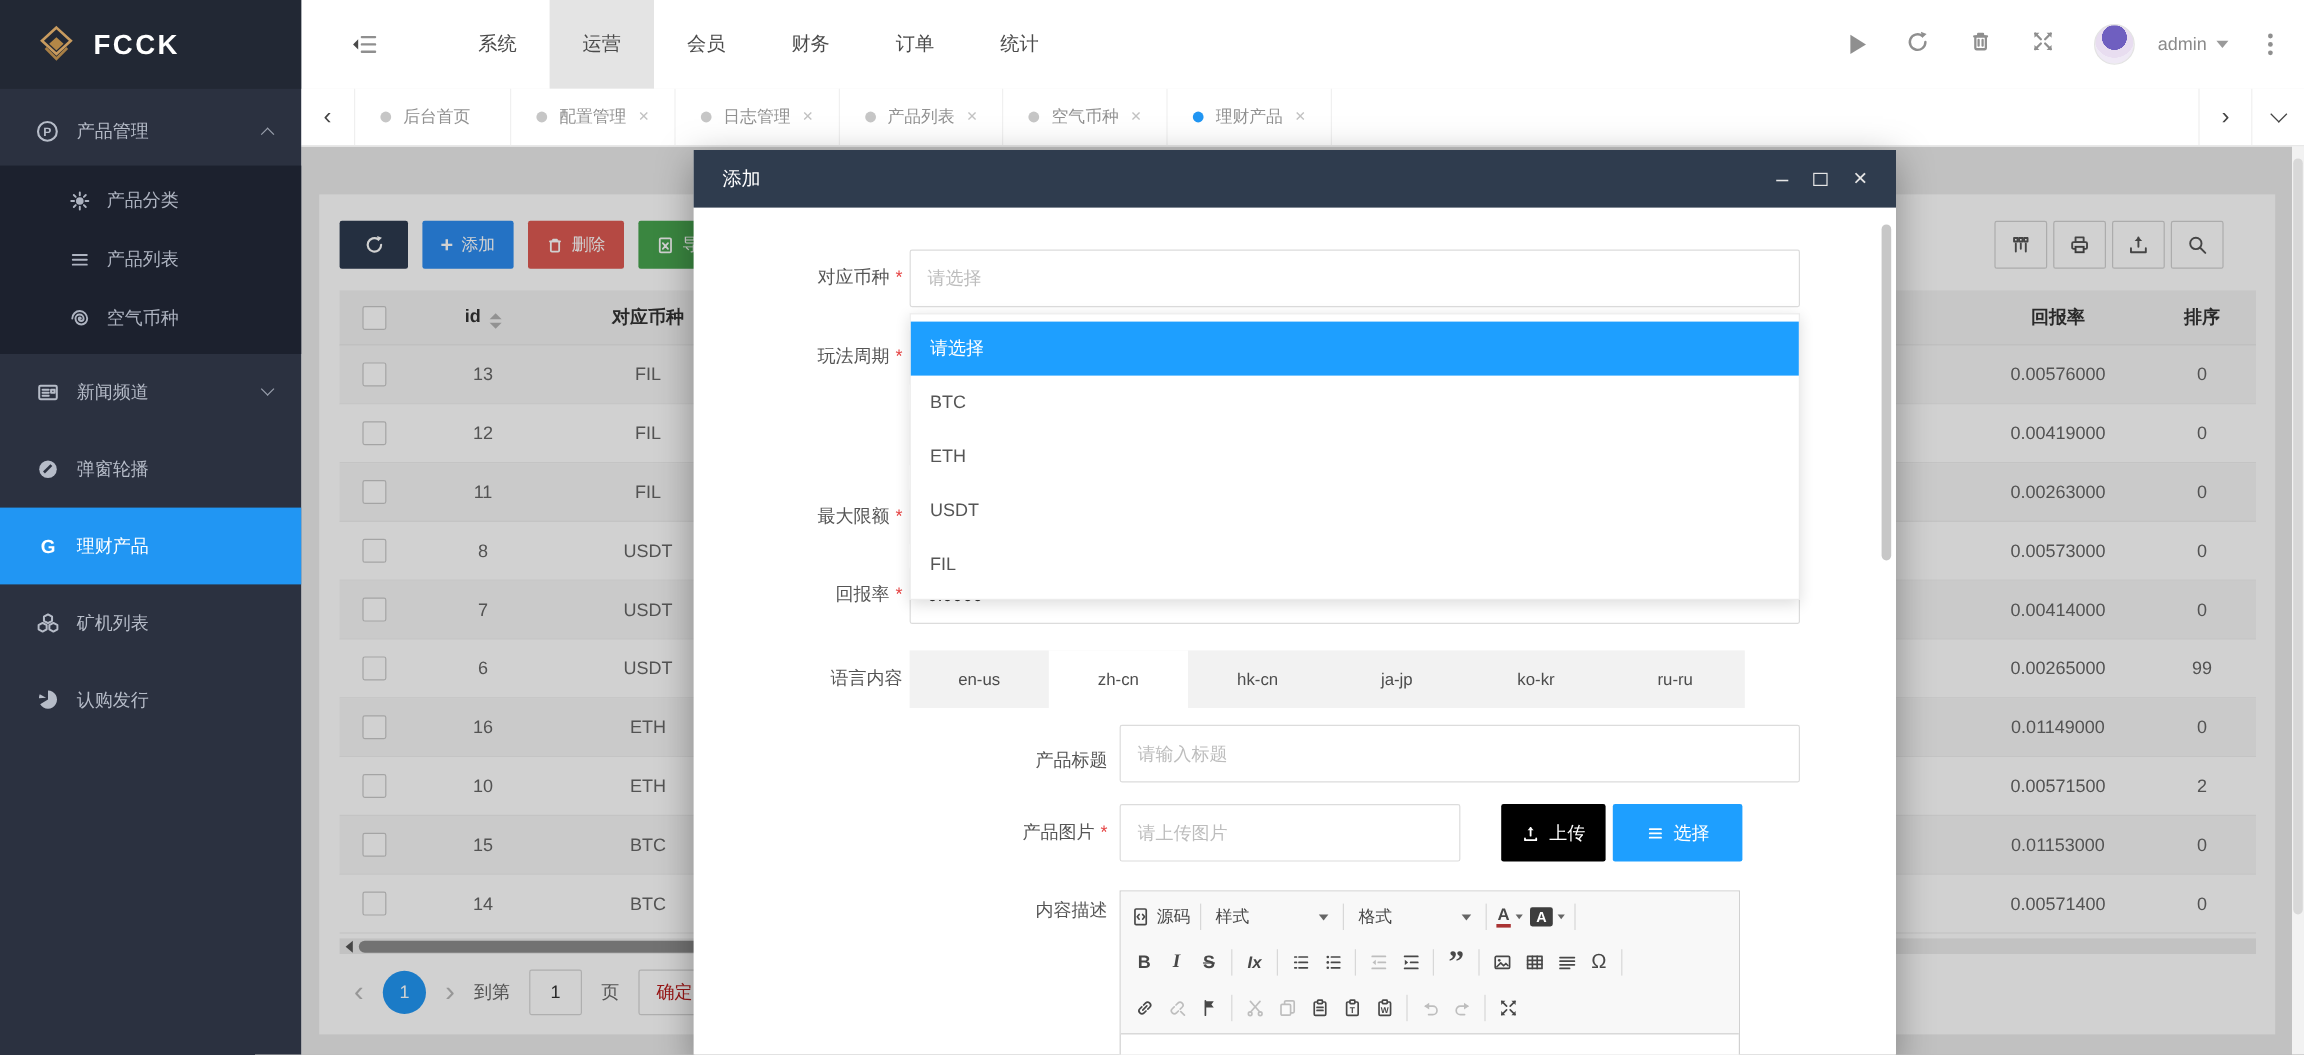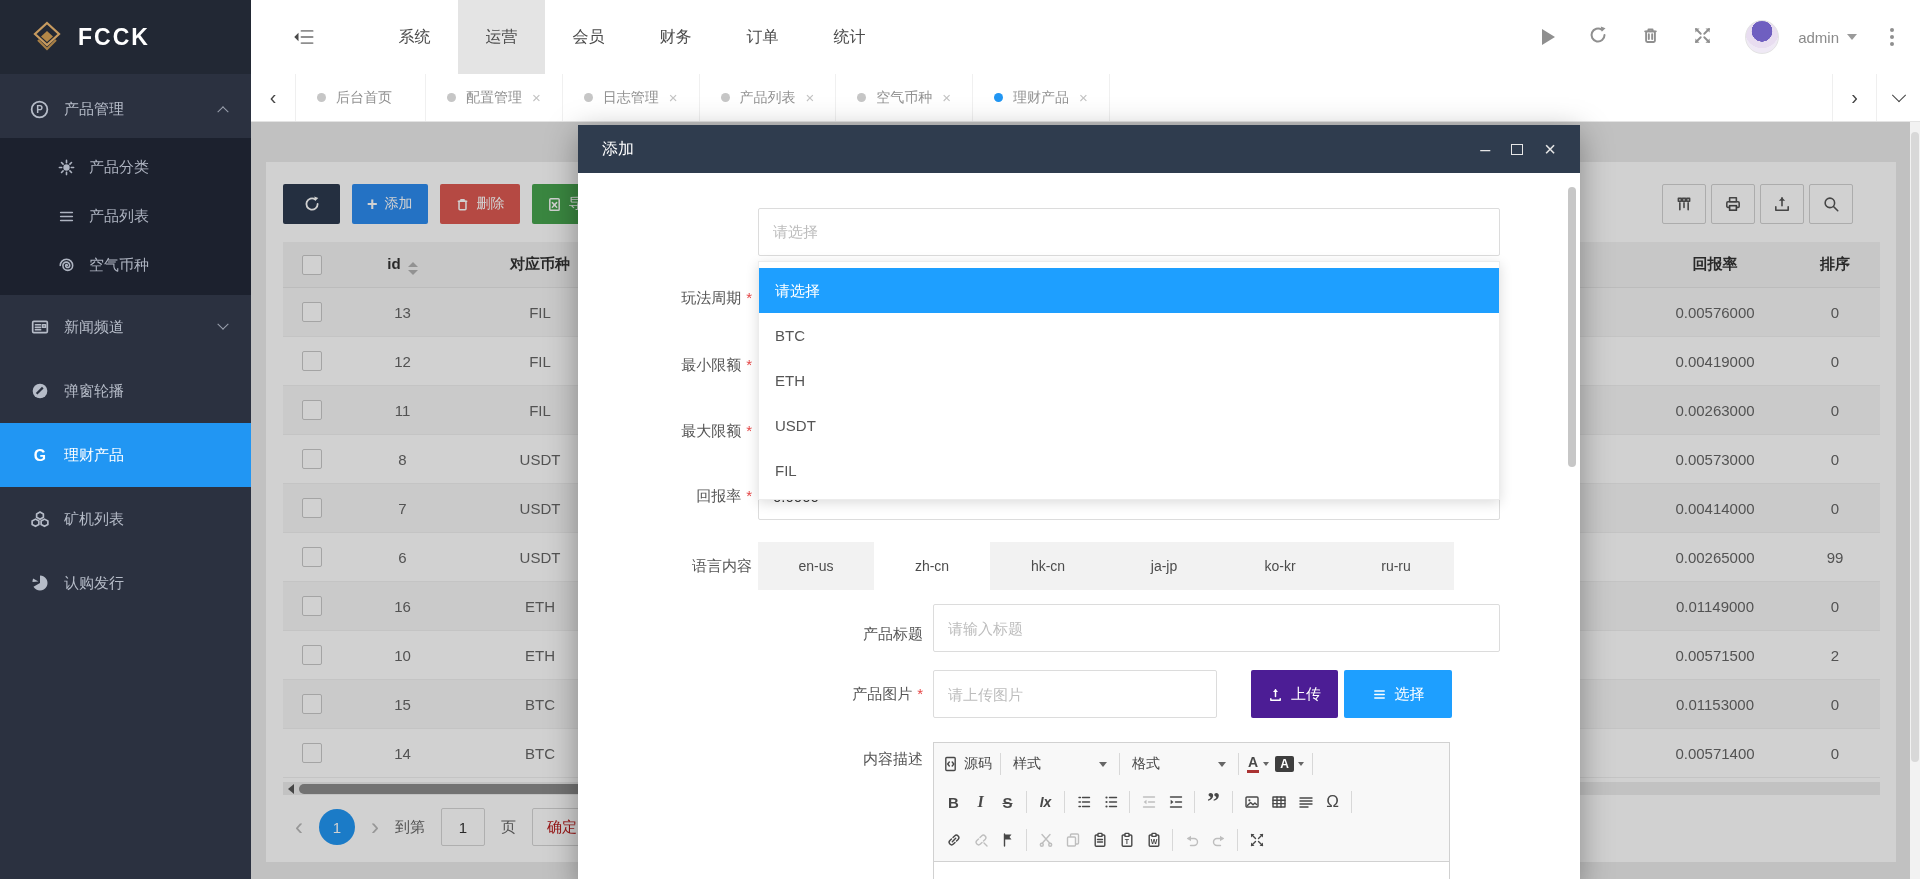--- a/index.html
+++ b/index.html
@@ -115,21 +115,21 @@
   .caretup{position:absolute;right:16px;top:21px;width:0;height:0;border-left:5px solid transparent;border-right:5px solid transparent;border-bottom:6px solid #b3b3b3}
   .dd{position:absolute;left:180px;top:88px;width:742px;background:#fff;border:1px solid #ececec;box-shadow:0 3px 12px rgba(0,0,0,.14);padding:6px 0;z-index:6}
   .opt{height:45px;line-height:45px;padding-left:16px;font-size:15px;color:#555;cursor:pointer}
   .opt.selected{background:#1e9fff;color:#fff}
   .langtabs{position:absolute;left:180px;top:369px;display:flex;height:48px;background:#f2f2f2}
   .ltab{width:116px;display:flex;align-items:center;justify-content:center;font-size:14px;color:#4c4c4c;cursor:pointer}
   .ltab.active{background:#fff}
   .flb.n{width:345px}
   .fin.n{left:355px;width:567px}
   .fin.img{left:355px;width:284px}
-  .upbtn{position:absolute;left:673px;width:87px;height:48px;background:#4c1d95;color:#fff;border:none;border-radius:2px;display:flex;align-items:center;justify-content:center;gap:8px;font-size:15px;cursor:pointer}
+  .upbtn{position:absolute;left:673px;width:87px;height:48px;background:#000000;color:#fff;border:none;border-radius:2px;display:flex;align-items:center;justify-content:center;gap:8px;font-size:15px;cursor:pointer}
   .chbtn{position:absolute;left:766px;width:108px;height:48px;background:#1e9fff;color:#fff;border:none;border-radius:2px;display:flex;align-items:center;justify-content:center;gap:8px;font-size:15px;cursor:pointer}
   .msb{position:absolute;right:4px;top:14px;width:8px;height:280px;background:#c7c7c7;border-radius:4px;z-index:8}
 
   
   .editor{position:absolute;left:355px;top:569px;width:517px;height:200px;border:1px solid #d1d1d1;background:#fff}
   .edtb{background:#f8f8f8;border-bottom:1px solid #d1d1d1;padding:2px 6px}
   .edrow{display:flex;align-items:center;height:38px}
   .tbi{height:27px;min-width:27px;display:flex;align-items:center;justify-content:center;color:#484848;padding:0 3px;cursor:pointer;border-radius:2px}
   .sep{width:1px;height:22px;background:#d8d8d8;margin:0 5px}
   .combo{display:flex;align-items:center;justify-content:space-between;width:108px;padding:0 7px;font-size:14px;color:#484848;height:26px;cursor:pointer}
@@ -560,29 +560,29 @@
     <div class="mhead">
       <span>添加</span>
       <span class="mctl">
         <span class="mmin">–</span>
         <span class="maxbox"></span>
         <span class="mclose">×</span>
       </span>
     </div>
     <div class="mbody">
 
+      <div class="flb" style="top:35px"><span>对应币种</span><span class="star">*</span></div>
       <div class="fin" style="top:35px">
         <span class="ph">请选择</span>
         <i class="caretup" style="top:56px"></i>
       </div>
 
       <div class="flb" style="top:101px"><span>玩法周期</span><span class="star">*</span></div>
       <div class="fin" style="top:101px"></div>
 
-      <div class="flb" style="top:168px"><span>最小限额</span><span class="star">*</span></div>
       <div class="fin" style="top:168px"></div>
 
       <div class="flb" style="top:234px"><span>最大限额</span><span class="star">*</span></div>
       <div class="fin" style="top:234px"></div>
 
       <div class="flb" style="top:299px"><span>回报率</span><span class="star">*</span></div>
       <div class="fin" style="top:299px">
           <span>0.0000</span>
         </div>
 

